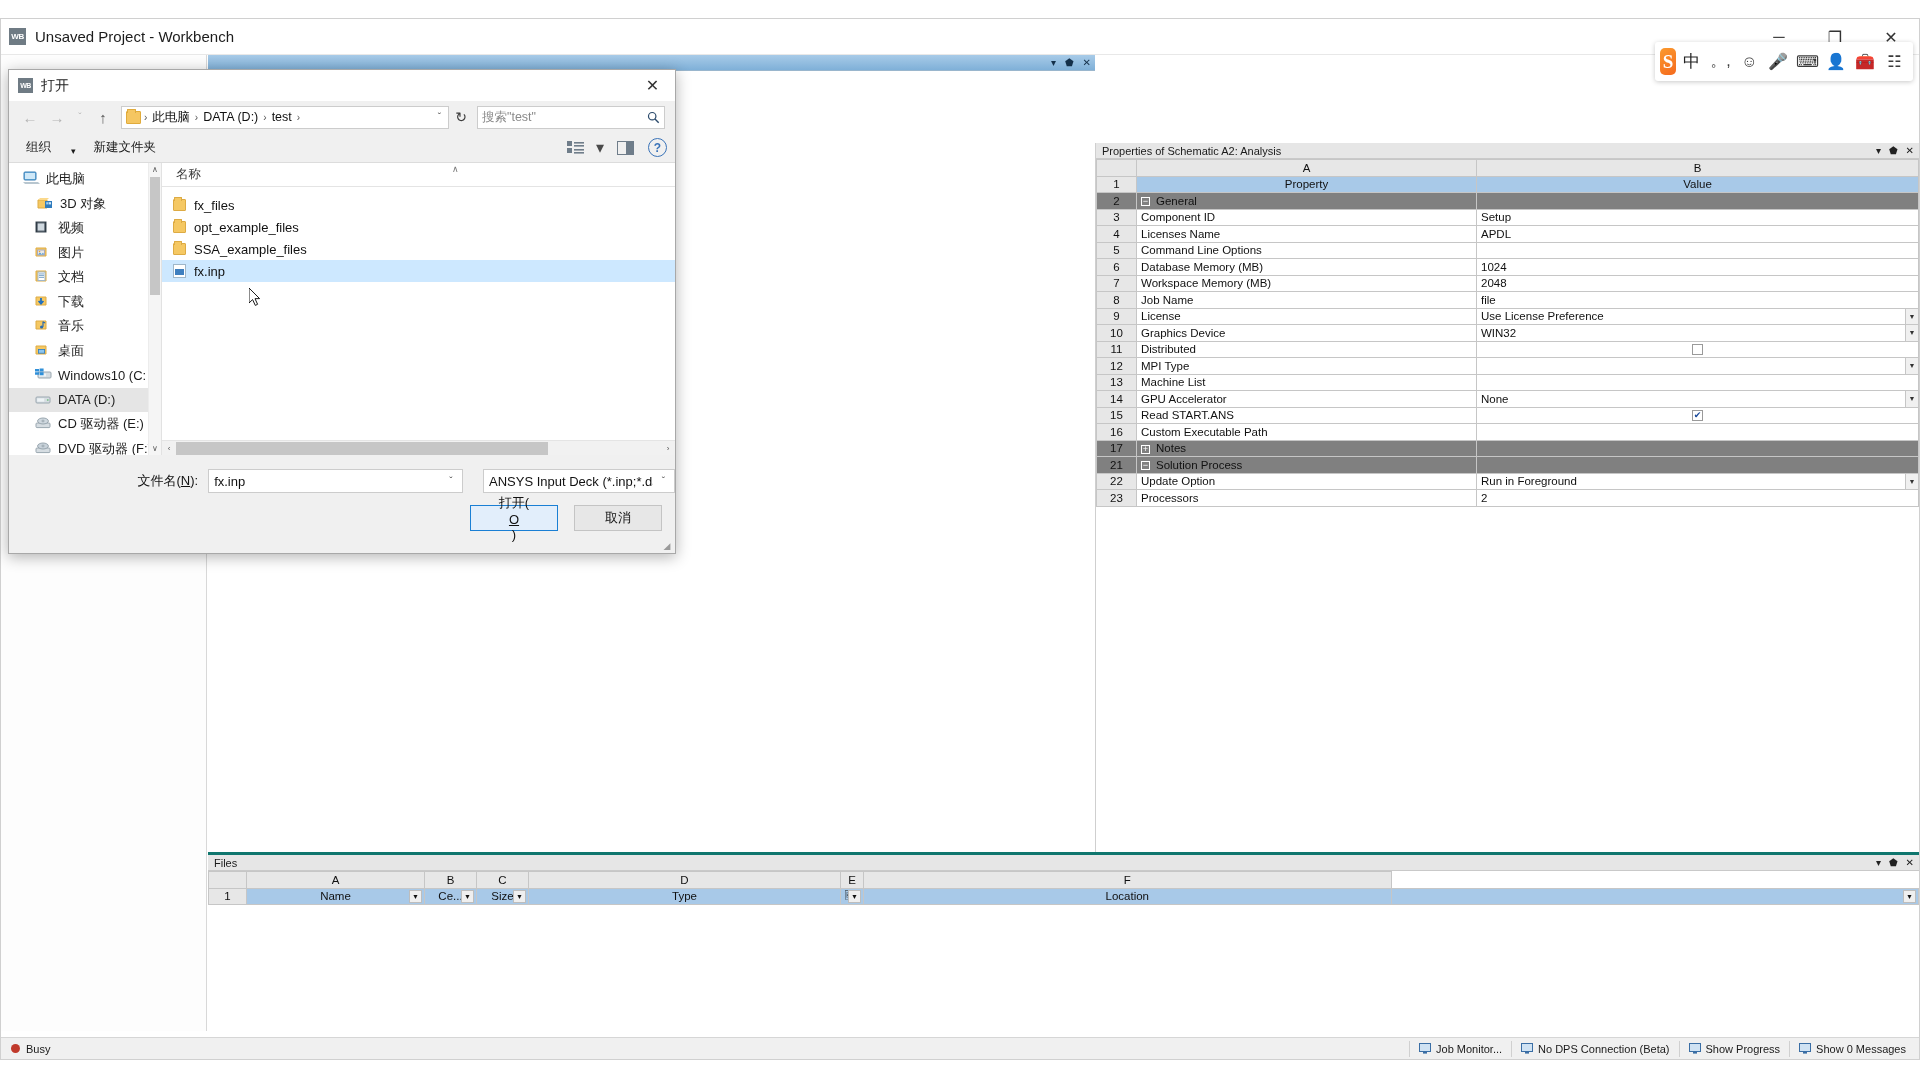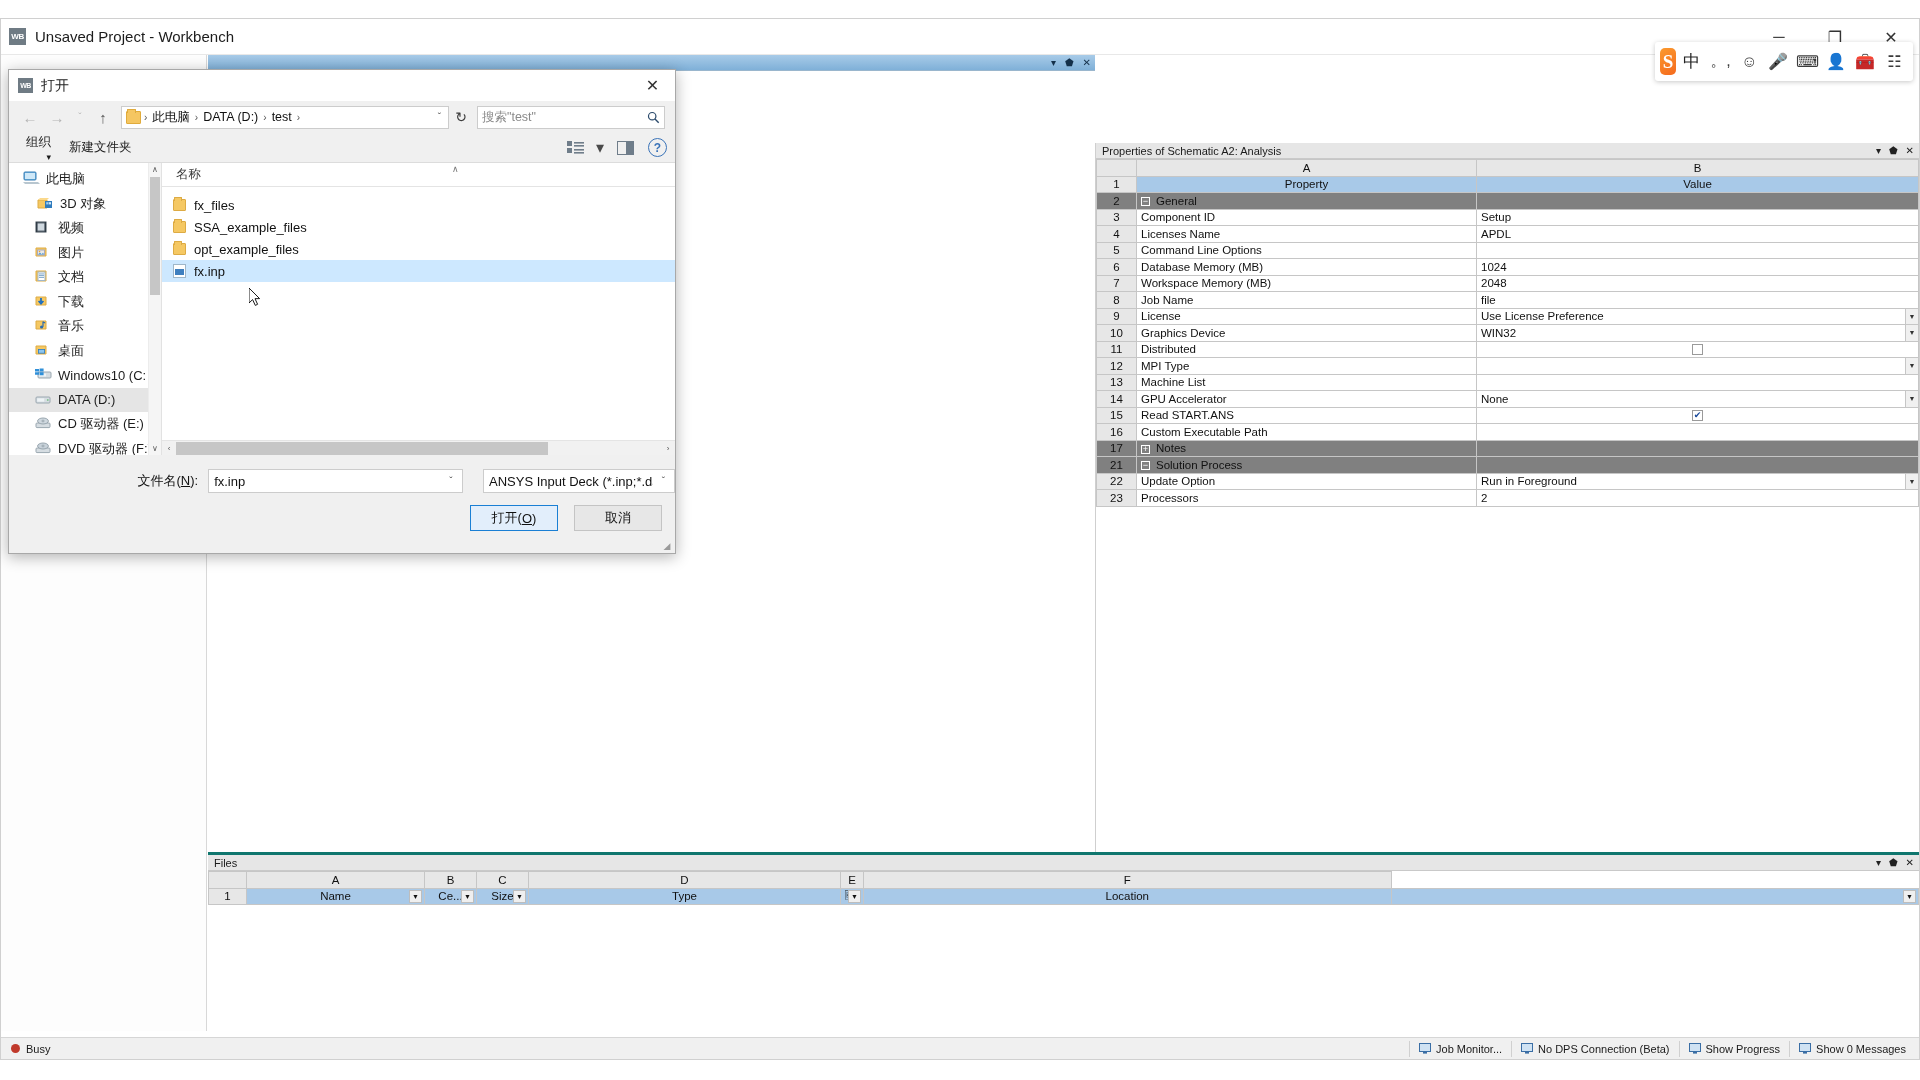--- a/index.html
+++ b/index.html
@@ -242,21 +242,21 @@
   }
   .search-ico { margin-left: auto; color: #333; font-size: 12px; }
 
   .dlg-toolbar {
     height: 30px; background: #f0f0f0;
     border-bottom: 1px solid #dcdcdc;
     display: flex; align-items: center; padding: 0 8px;
   }
   .tb-item {
     font-size: 12.5px; color: #1a1a1a; padding: 3px 9px; cursor: pointer;
-    display: flex; align-items: flex-end; gap: 1px; flex-direction: column;
+    display: flex; align-items: flex-end; gap: 20px;
   }
   .tb-right { margin-left: auto; display: flex; align-items: center; gap: 2px; }
   .viewbtn {
     width: 30px; height: 22px; display: flex; align-items: center; justify-content: center;
     color: #4a4a4a; cursor: pointer;
   }
   .helpbtn {
     width: 19px; height: 19px; border-radius: 50%;
     border: 1.4px solid #3a73b8; color: #3a73b8;
     font-size: 12px; font-weight: bold;
@@ -353,21 +353,21 @@
   }
   .fn-combo { width: 340px; }
   .ft-combo { width: 192px; margin-left: 20px; }
   .btn-row {
     position: absolute; right: 13px; bottom: 22px;
     display: flex; gap: 16px;
   }
   .btn {
     width: 88px; height: 26px; font-size: 13px; color: #111;
     background: #e7e7e7; border: 1px solid #c4c4c4;
-    display: flex; align-items: center; justify-content: center; cursor: pointer;
+    display: flex; align-items: center; justify-content: center; cursor: pointer; flex-direction: column;
   }
   .btn.primary { background: #e2eefb; border: 1.6px solid #1a7fd4; }
   .btn u { text-decoration: underline; }
   .resize-grip {
     position: absolute; right: 2px; bottom: 1px; width: 12px; height: 12px;
     color: #9a9a9a; font-size: 9px; line-height: 12px; text-align: center;
   }
 
   
   .cursor { position: absolute; left: 249px; top: 288px; width: 12px; height: 19px; }
@@ -819,25 +819,25 @@
           <span>名称</span>
           <span class="sort-mark">∧</span>
         </div>
         <div class="fa-list" id="file-items">
             <div class="file-row">
               <span class="folder-ico"></span>
               <span>fx_files</span>
             </div>
             <div class="file-row">
               <span class="folder-ico"></span>
-              <span>SSA_example_files</span>
+              <span>opt_example_files</span>
             </div>
             <div class="file-row">
               <span class="folder-ico"></span>
-              <span>opt_example_files</span>
+              <span>SSA_example_files</span>
             </div>
             <div class="file-row sel">
               <span class="file-ico"></span>
               <span>fx.inp</span>
             </div>
           </div>
         <div class="hscroll">
           <div class="arr">‹</div>
           <div class="track">
             <div class="thumb"></div>

